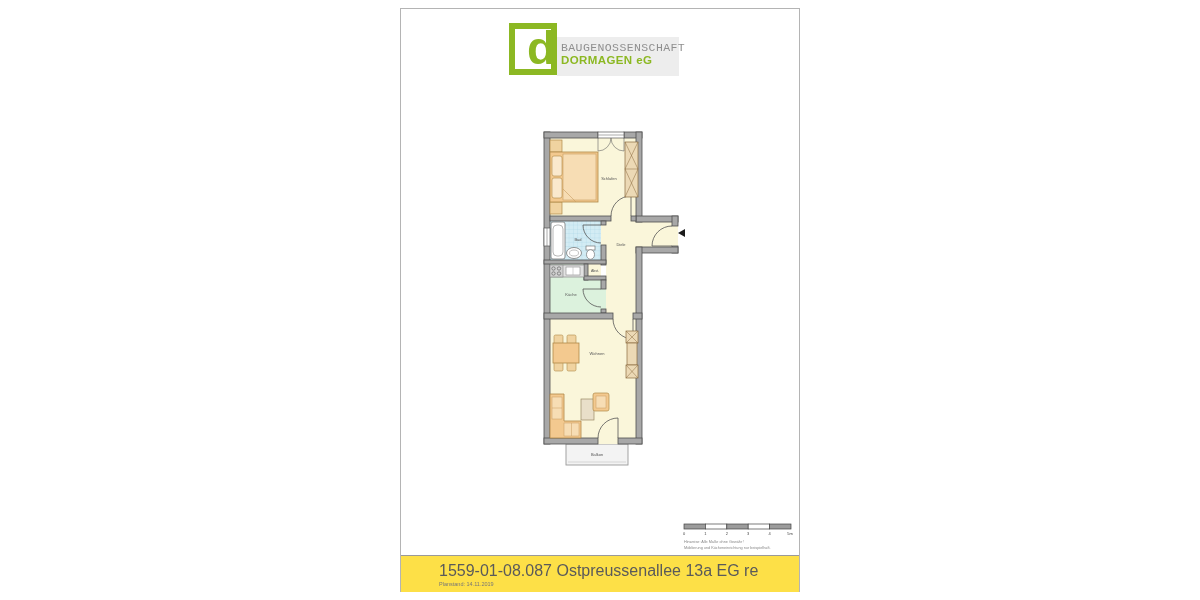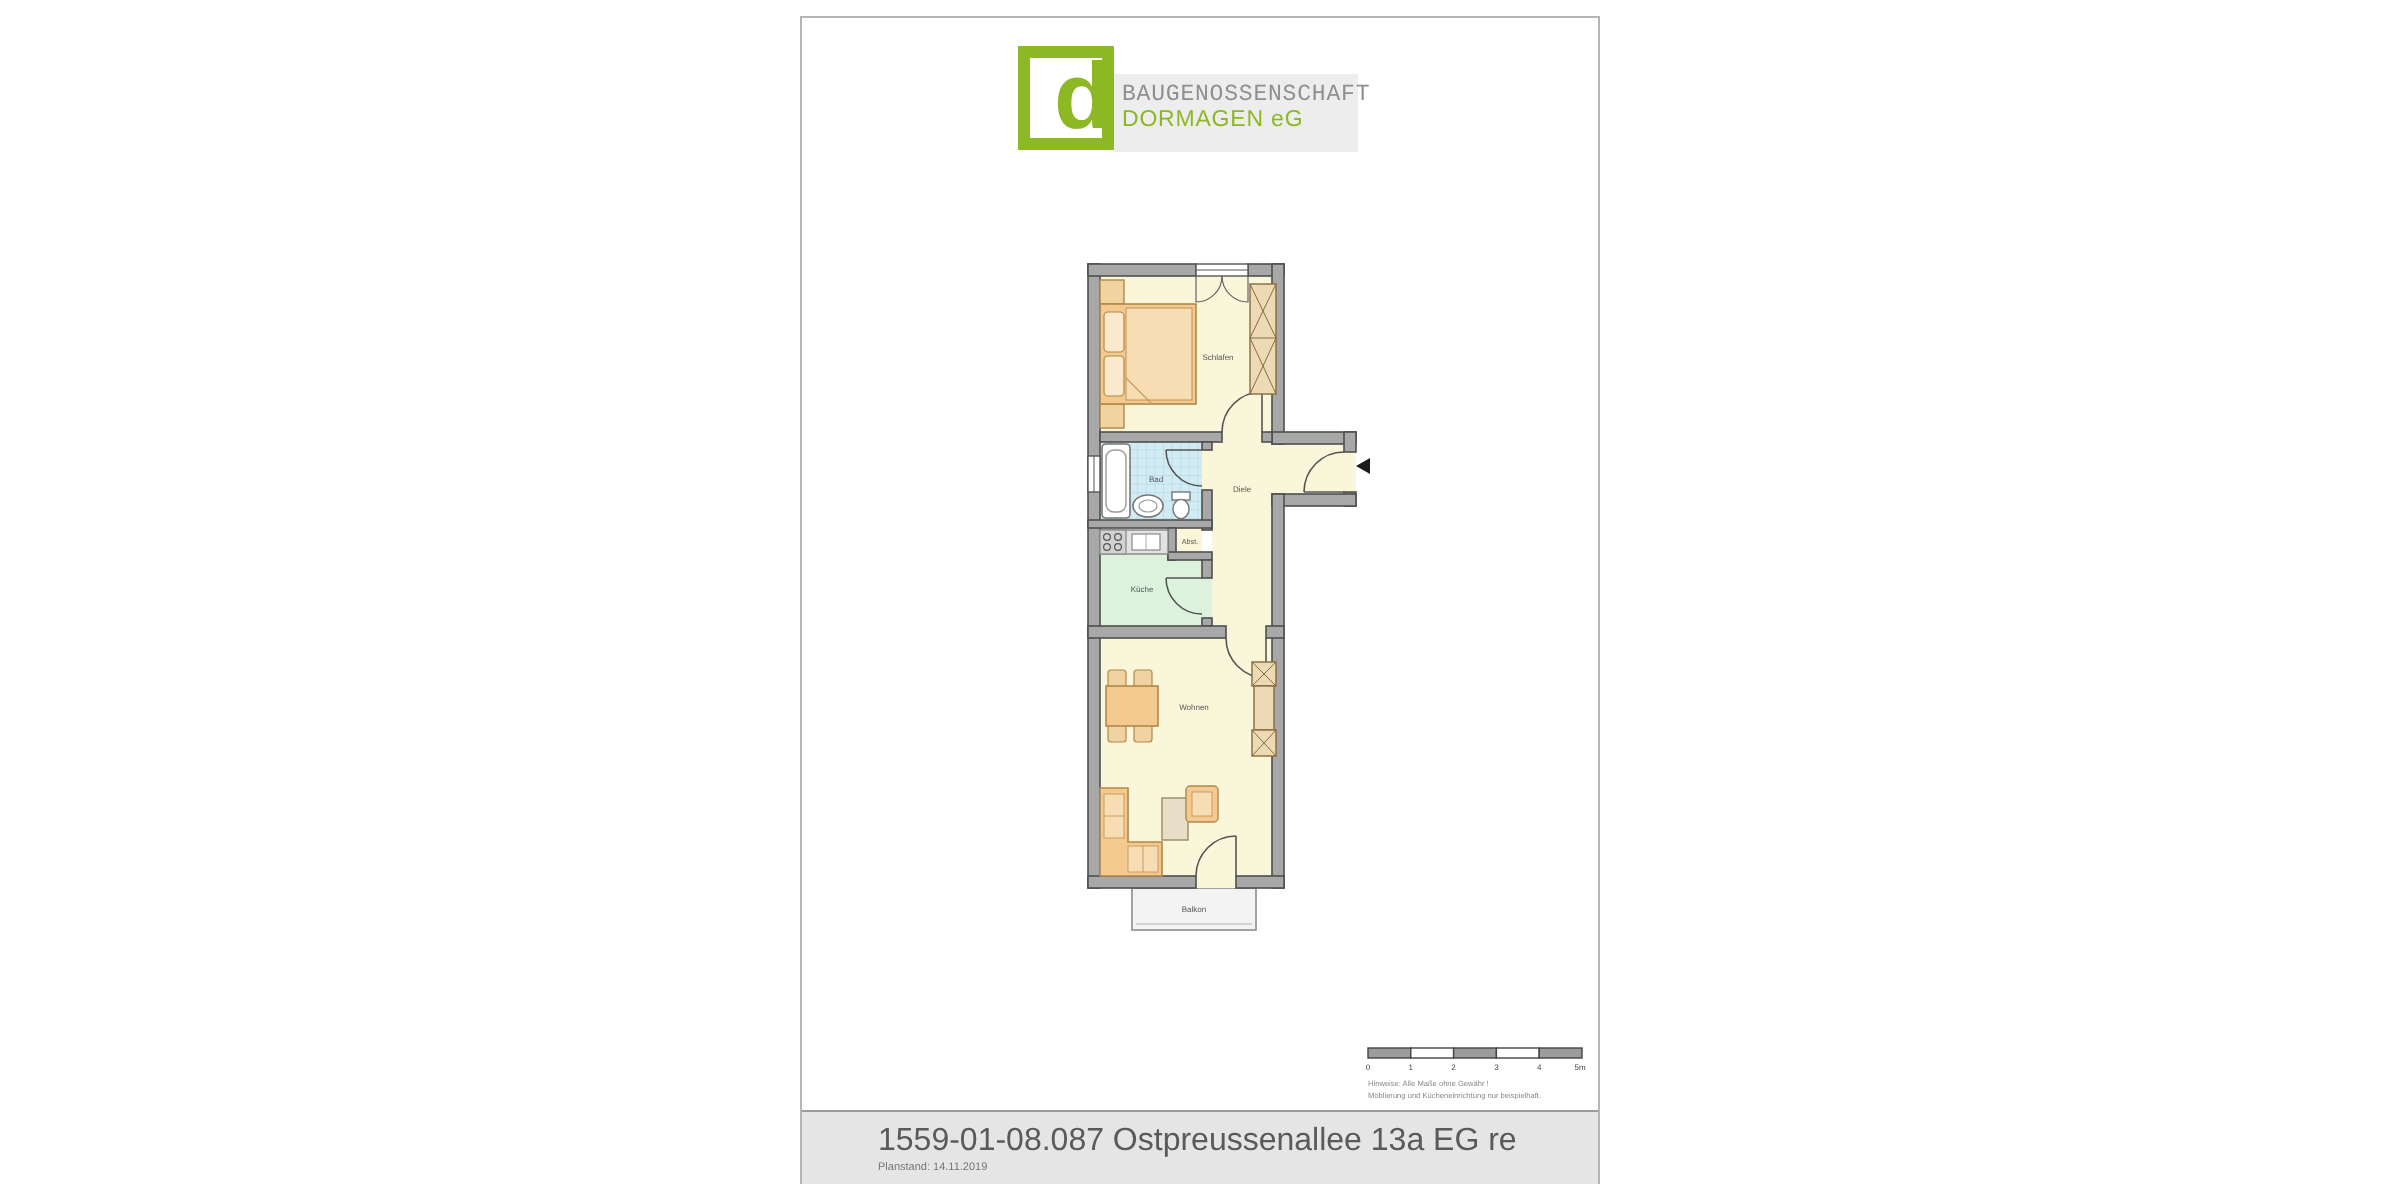--- a/index.html
+++ b/index.html
@@ -4,23 +4,23 @@
 <style>
   html,body{margin:0;padding:0;background:#ffffff;font-family:"Liberation Sans",sans-serif;}
   #stage{position:relative;width:1200px;height:600px;background:#ffffff;overflow:hidden;}
   #sheet{position:absolute;left:400px;top:8px;width:398px;height:582px;background:#ffffff;border:1px solid #b4b4b4;box-sizing:content-box;}
   
   #logo{position:absolute;left:106px;top:6px;width:290px;height:64px;}
   #logo .text-backdrop{position:absolute;left:50px;top:22px;width:122px;height:39px;background:#ededed;}
   #logo .square{position:absolute;left:2px;top:8px;width:48px;height:52px;border:6px solid #8cb823;box-sizing:border-box;background:transparent;}
   #logo .dletter{position:absolute;left:20px;top:9px;font-size:47px;line-height:1;font-weight:bold;color:#8cb823;}
   #logo .line1{position:absolute;left:54px;top:26px;font-size:11.5px;color:#8f8f8f;letter-spacing:.4px;white-space:nowrap;font-family:Liberation Mono, monospace;}
-  #logo .line2{position:absolute;left:54px;top:39px;font-size:11.5px;font-weight:normal;color:#8cb823;letter-spacing:.4px;white-space:nowrap;}
+  #logo .line2{position:absolute;left:54px;top:39px;font-size:11.5px;font-weight:bold;color:#8cb823;letter-spacing:.4px;white-space:nowrap;}
   
-  #titleblock{position:absolute;left:0;top:546px;width:398px;height:36px;background:#e5e5e5;border-top:1px solid #9a9a9a;}
+  #titleblock{position:absolute;left:0;top:546px;width:398px;height:36px;background:#fde047;border-top:1px solid #9a9a9a;}
   #titleblock .title{position:absolute;left:38px;top:6px;font-size:16px;color:#5a5a5a;white-space:nowrap;}
   #titleblock .planstand{position:absolute;left:38px;top:25px;font-size:5.5px;color:#777777;white-space:nowrap;}
   
   #plan{position:absolute;left:0;top:0;width:398px;height:582px;}
   text{font-family:"Liberation Sans",sans-serif;}
 </style>
 </head>
 <body>
 
 <div id="stage">

